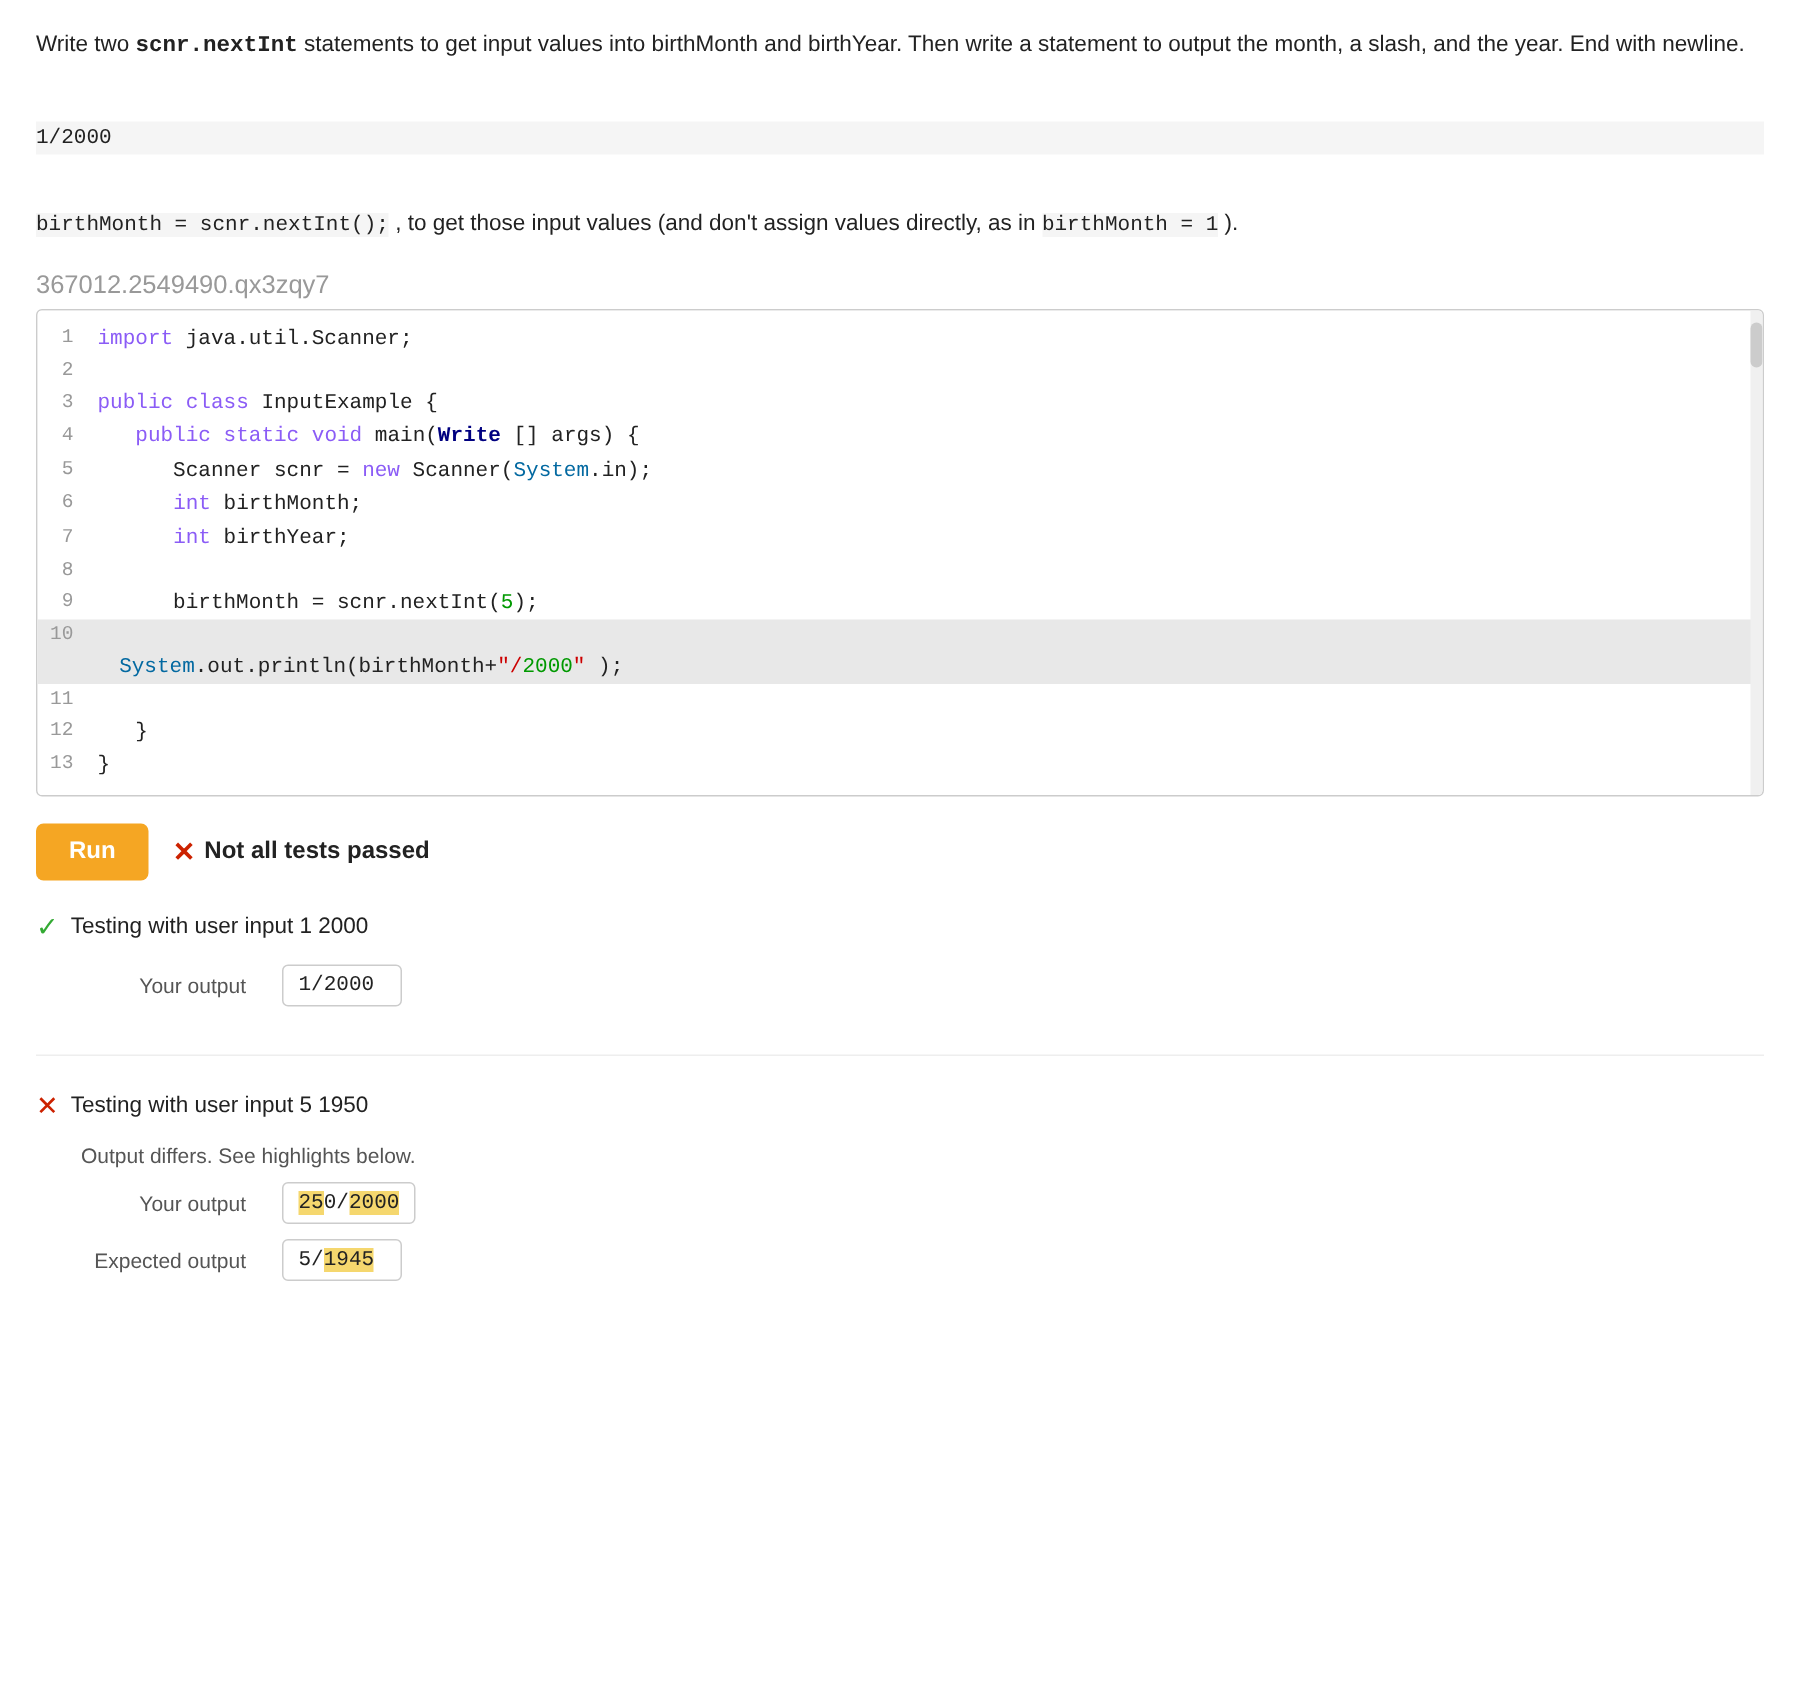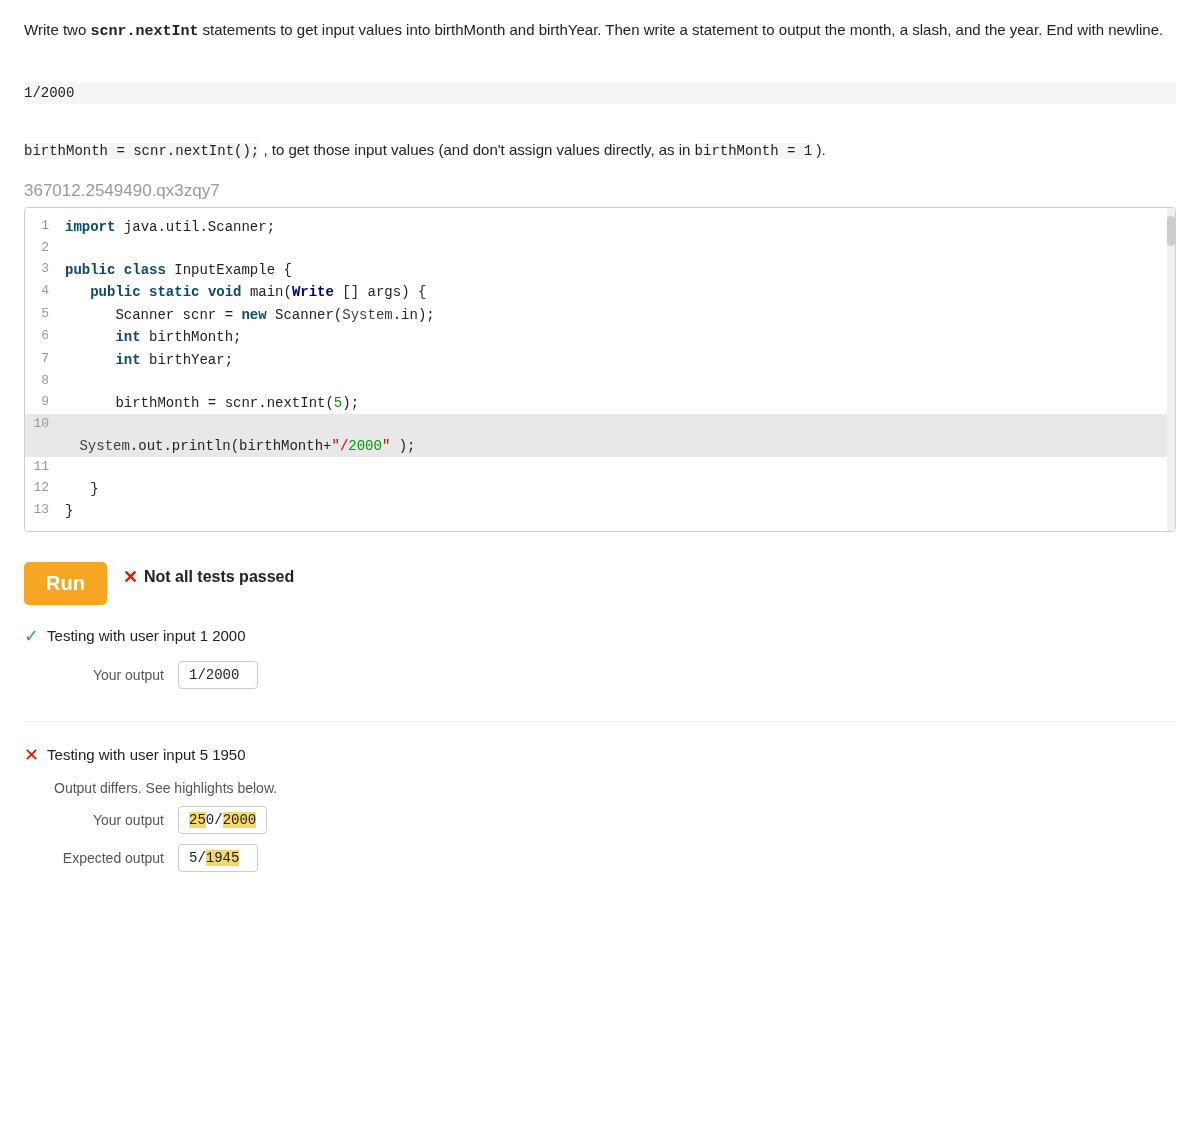--- a/index.html
+++ b/index.html
@@ -75,45 +75,44 @@
       font-size: 13px;
     }
 
     .line-content {
       flex: 1;
       padding-left: 4px;
       white-space: pre;
     }
 
     
-    .kw { color: #0c4a6e; font-weight: bold; }
+    .kw { color: #8b5cf6; font-weight: normal; }
     .kw2 { color: #000080; font-weight: bold; }
     .cls { color: #222; }
     .str { color: #cc0000; }
     .num { color: #009900; }
-    .sys { color: #404040; }
+    .sys { color: #0369a1; }
 
     
     .run-bar {
       display: flex;
       align-items: center;
       gap: 16px;
       margin-bottom: 20px;
     }
 
     .run-button {
       background: #f5a623;
       color: #fff;
       border: none;
       border-radius: 5px;
       padding: 10px 22px;
-      font-size: 20px;
+      font-size: 16px;
       font-weight: bold;
       cursor: pointer;
-      margin-top: 12px;
     }
 
     .status-fail {
       display: flex;
       align-items: center;
       gap: 6px;
       font-size: 16px;
       font-weight: bold;
       color: #222;
     }
@@ -131,21 +130,21 @@
       display: flex;
       align-items: center;
       gap: 8px;
       font-size: 15px;
       margin-bottom: 14px;
     }
 
     .output-row {
       display: flex;
       align-items: center;
-      gap: 14px;
+      gap: 24px;
       margin-bottom: 10px;
       padding-left: 30px;
     }
 
     .output-label {
       color: #555;
       font-size: 14px;
       min-width: 110px;
       text-align: right;
     }

